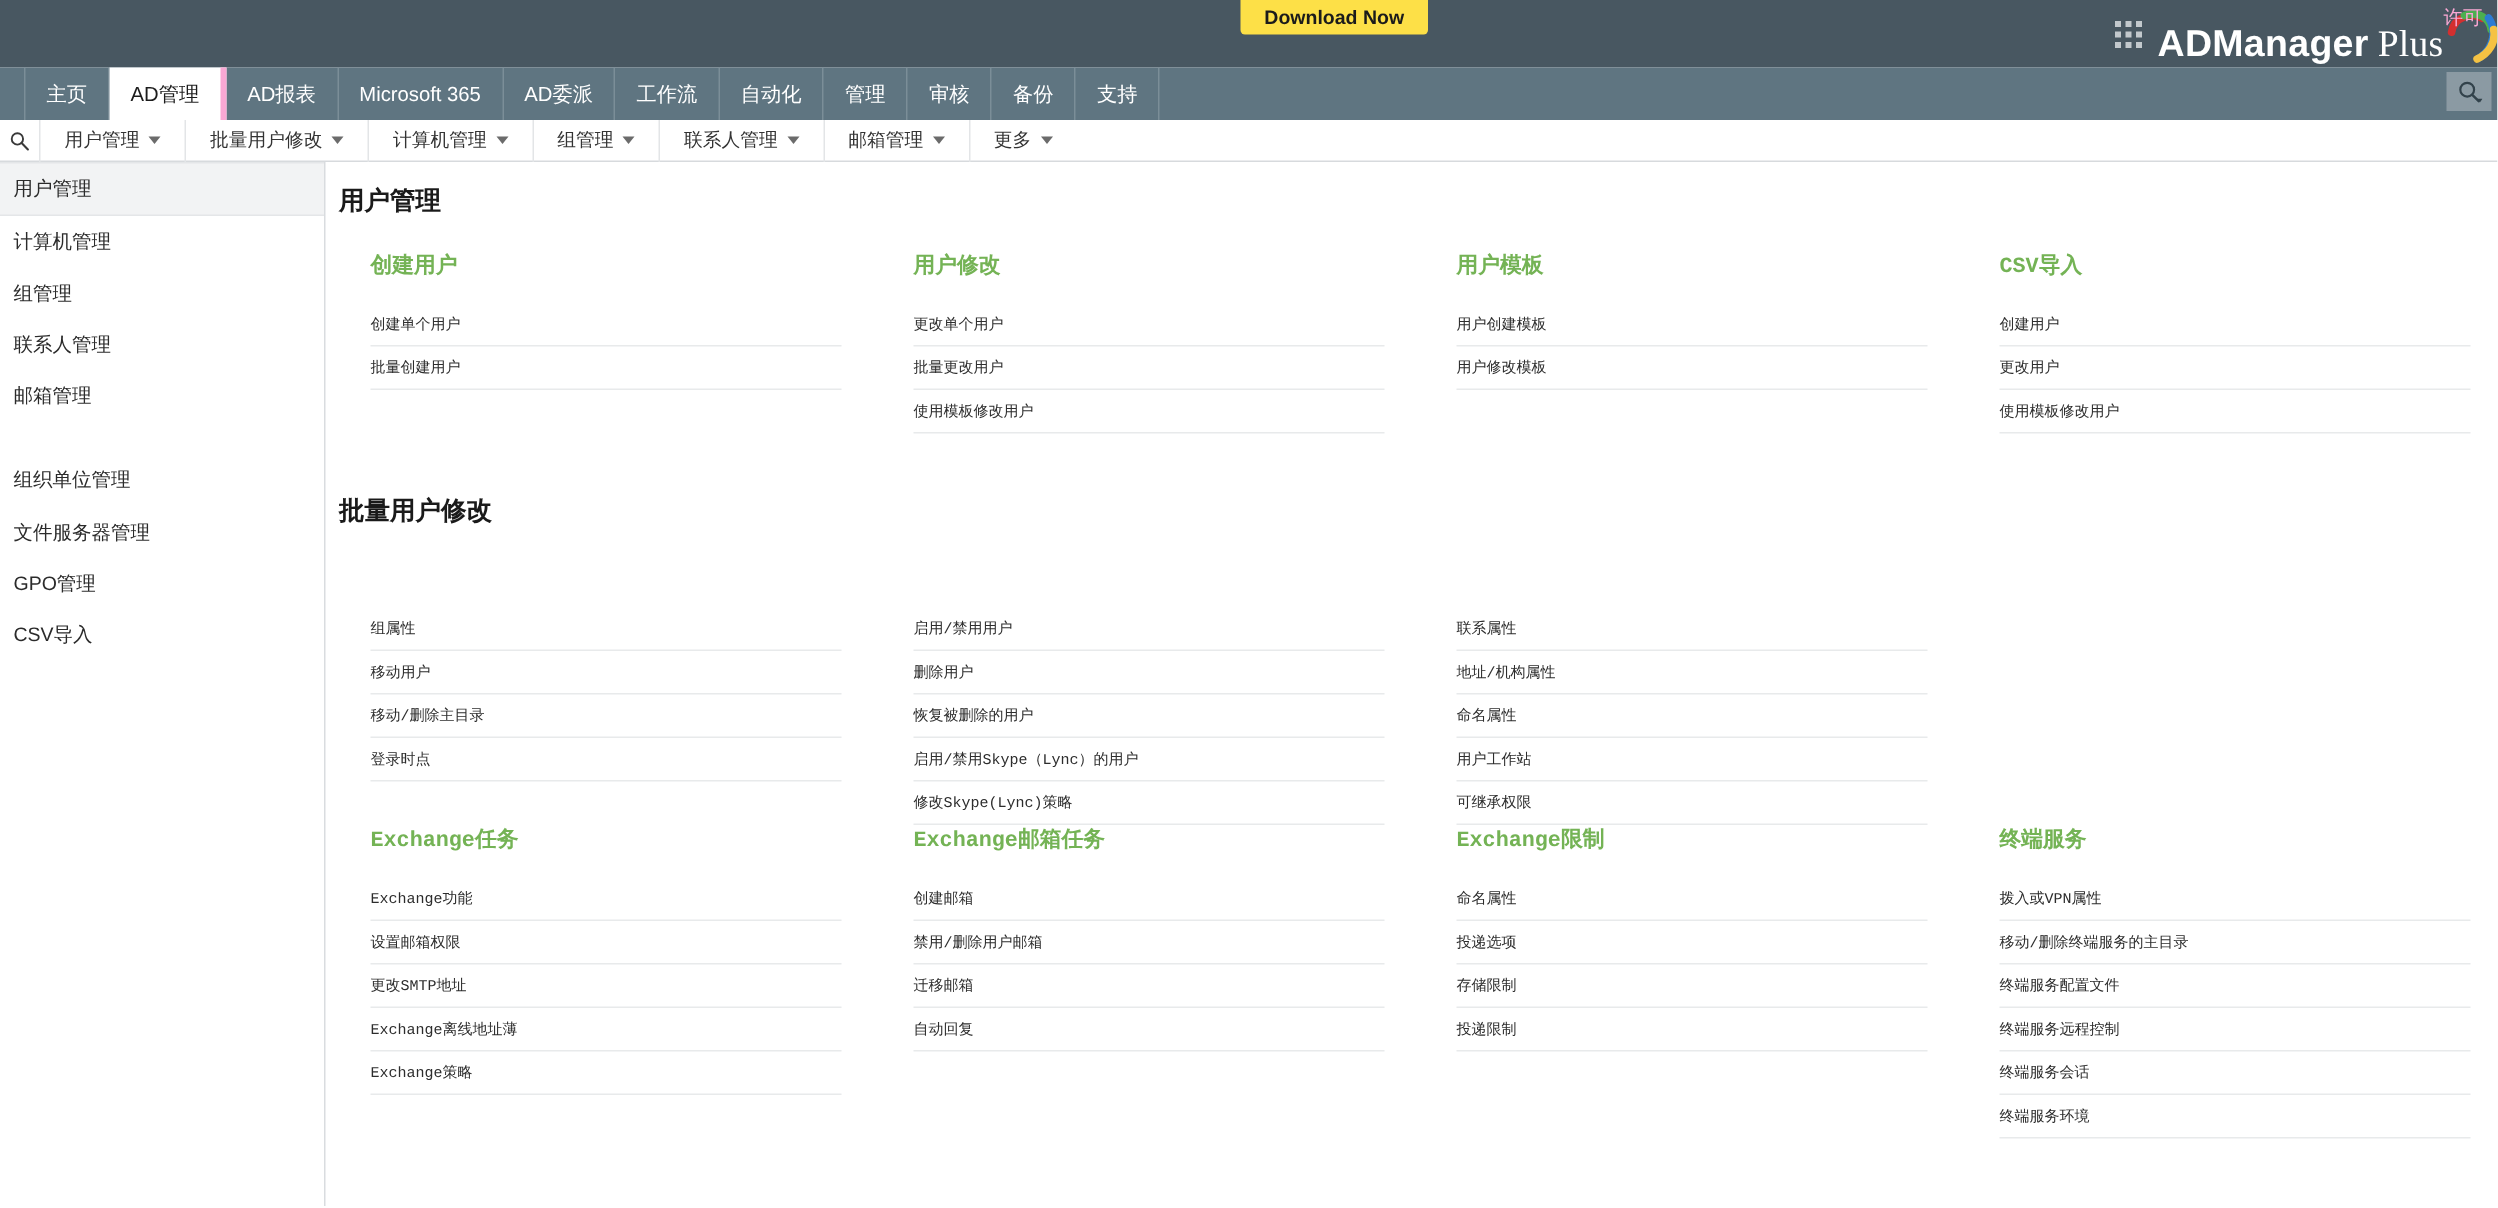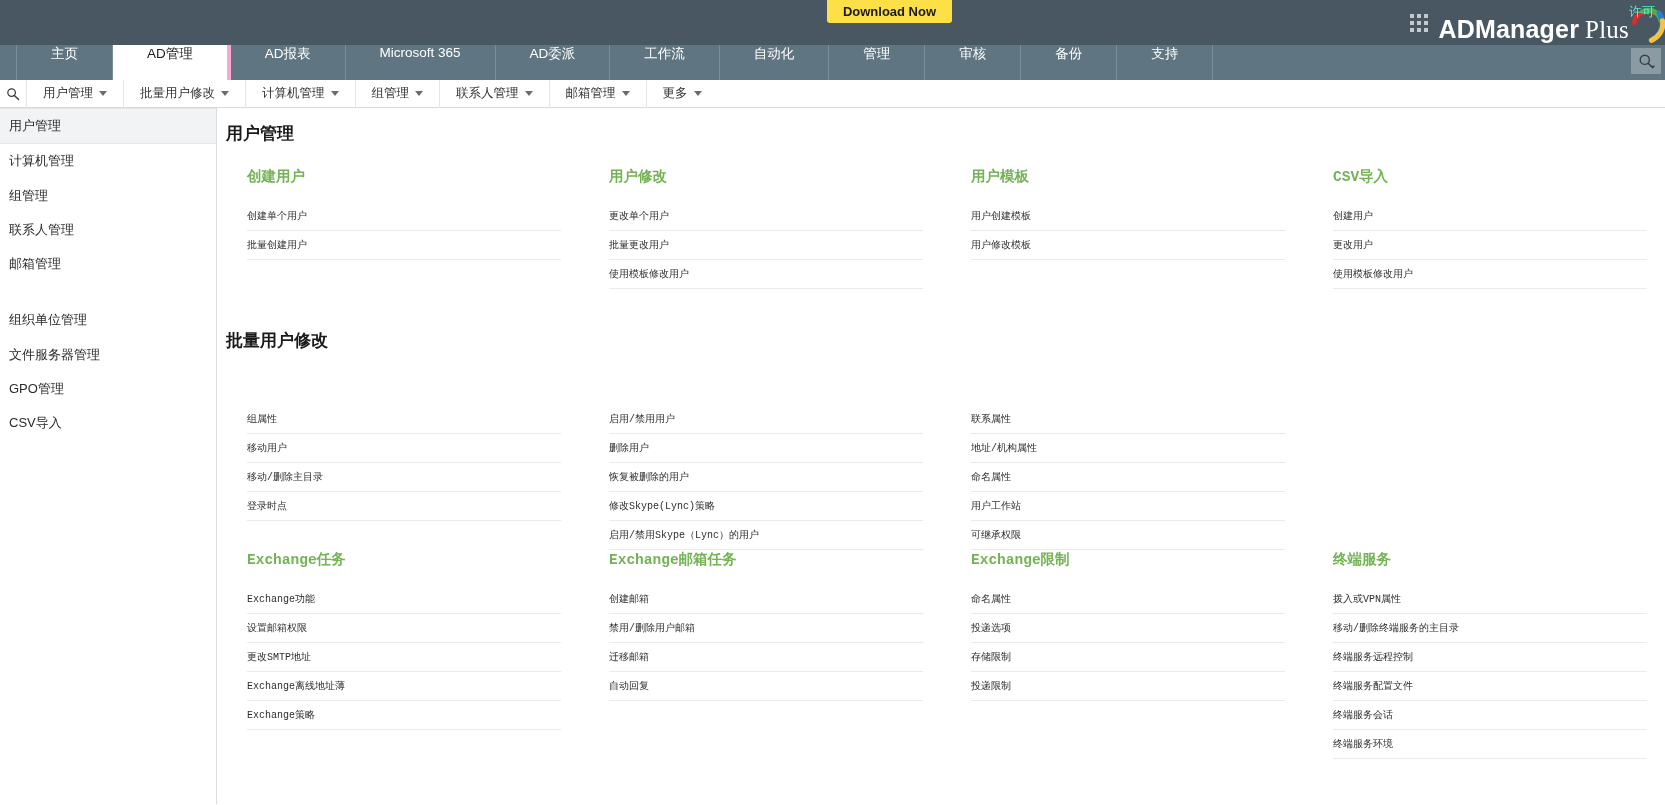--- a/index.html
+++ b/index.html
@@ -52,41 +52,42 @@
     font-weight: bold;
     border: none;
     border-radius: 0 0 3px 3px;
     cursor: pointer;
     font-family: "Liberation Sans", sans-serif;
   }
 
   .license-link {
     position: absolute;
     right: 10px; top: 3px;
-    color: #5eead4;
+    color: #f9a8d4;
     font-size: 13px;
     cursor: pointer;
     font-family: Liberation Mono, monospace;
   }
 
   
   .tabrow {
     height: 35px;
     background: #5f7581;
     display: flex;
     align-items: stretch;
     position: relative;
   }
   .tabrow .spacer-left { width: 16px; }
   .tab {
     color: #ffffff;
     font-size: 13.5px;
     display: flex;
+    align-items: center;
     justify-content: center;
-    padding: 0 34px;
+    padding: 0 14px;
     cursor: pointer;
     border-right: 1px solid #7b8e98;
     white-space: nowrap;
   }
   .tab:first-of-type { border-left: 1px solid #7b8e98; }
   .tab.active {
     background: #ffffff;
     color: #1c1c1c;
     font-weight: normal;
     border-right: 4px solid #f9a8d4;
@@ -368,22 +369,22 @@
           <div class="link-row">组属性</div>
           <div class="link-row">移动用户</div>
           <div class="link-row">移动/删除主目录</div>
           <div class="link-row">登录时点</div>
         </div>
         <div class="col">
           <div class="spacer-head"></div>
           <div class="link-row">启用/禁用用户</div>
           <div class="link-row">删除用户</div>
           <div class="link-row">恢复被删除的用户</div>
+          <div class="link-row">启用/禁用Skype（Lync）的用户</div>
           <div class="link-row">修改Skype(Lync)策略</div>
-          <div class="link-row">启用/禁用Skype（Lync）的用户</div>
         </div>
         <div class="col">
           <div class="spacer-head"></div>
           <div class="link-row">联系属性</div>
           <div class="link-row">地址/机构属性</div>
           <div class="link-row">命名属性</div>
           <div class="link-row">用户工作站</div>
           <div class="link-row">可继承权限</div>
         </div>
       </div>
@@ -407,21 +408,21 @@
           <div class="group-title">Exchange限制</div>
           <div class="link-row">命名属性</div>
           <div class="link-row">投递选项</div>
           <div class="link-row">存储限制</div>
           <div class="link-row">投递限制</div>
         </div>
         <div class="col">
           <div class="group-title">终端服务</div>
           <div class="link-row">拨入或VPN属性</div>
           <div class="link-row">移动/删除终端服务的主目录</div>
+          <div class="link-row">终端服务配置文件</div>
           <div class="link-row">终端服务远程控制</div>
-          <div class="link-row">终端服务配置文件</div>
           <div class="link-row">终端服务会话</div>
           <div class="link-row">终端服务环境</div>
         </div>
       </div>
 
   </div>
 </div>
 
 </body></html>

